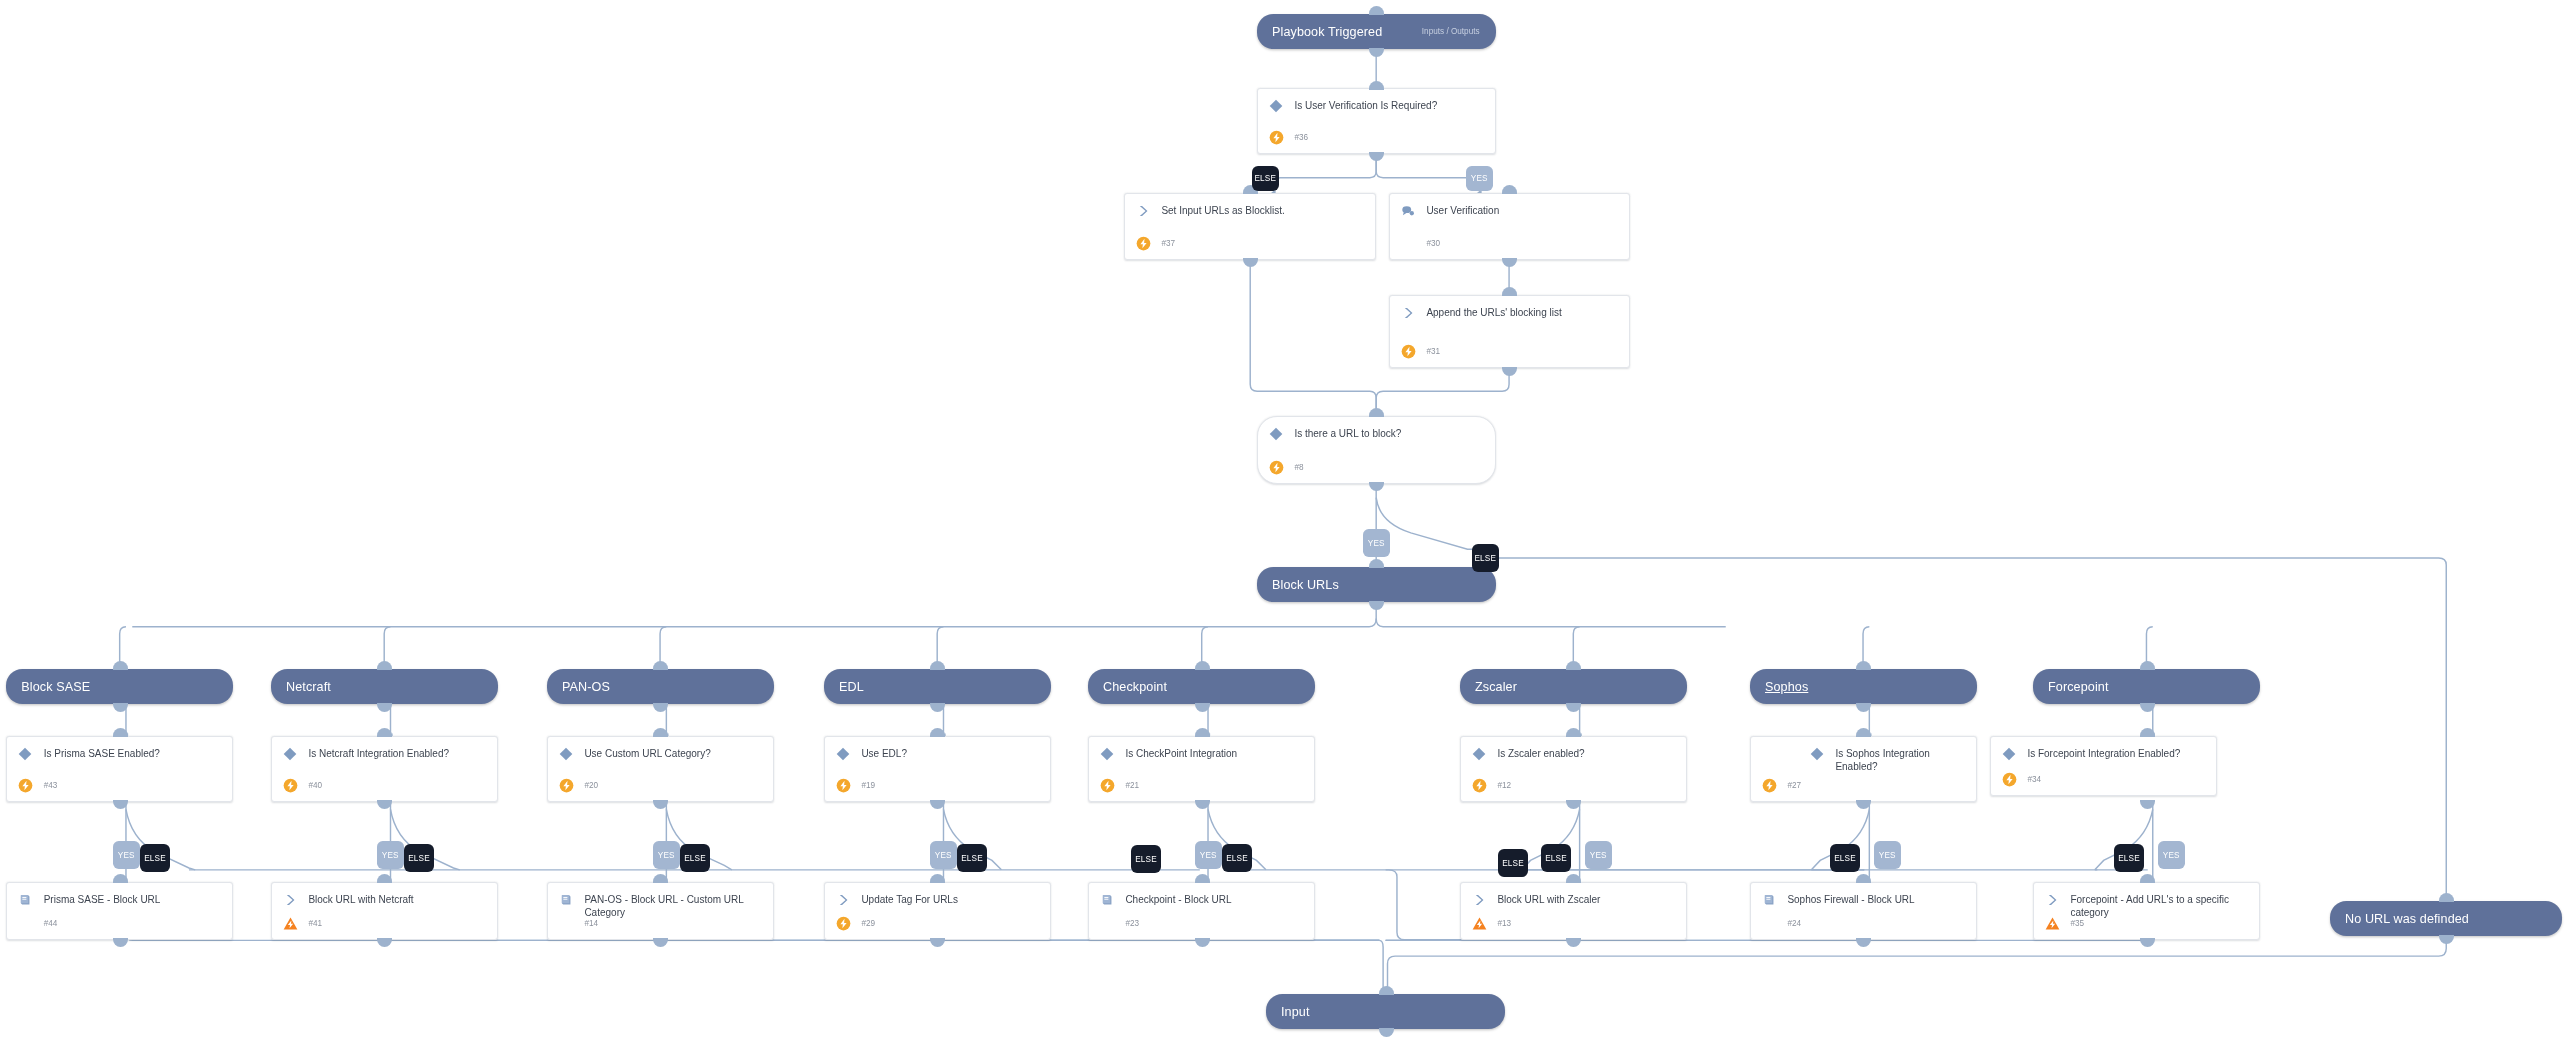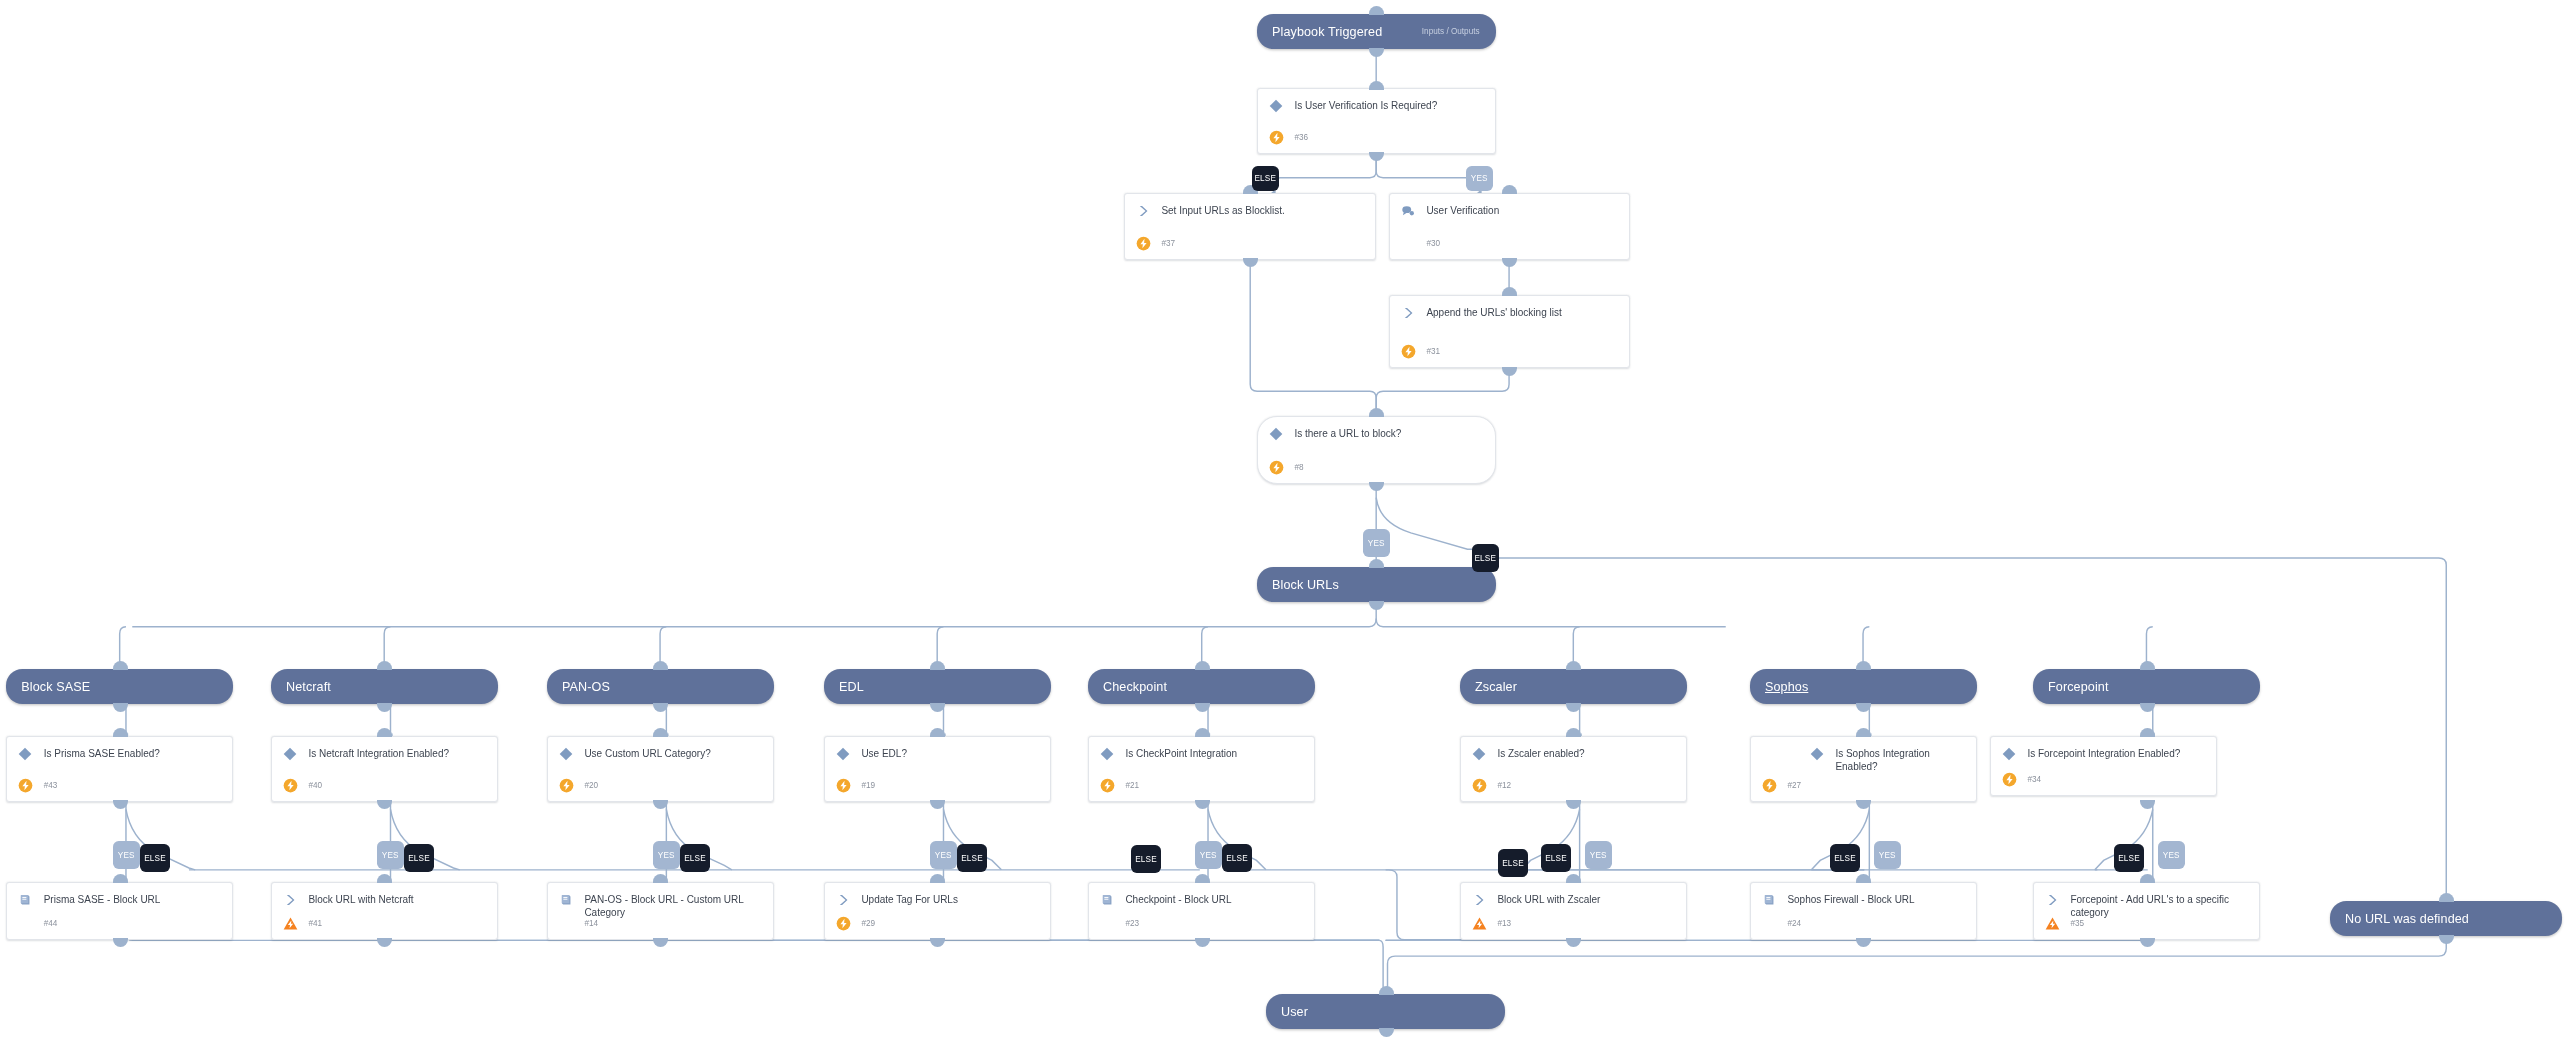--- a/index.html
+++ b/index.html
@@ -93,21 +93,21 @@
   .chip {
     position: absolute;
     border-radius: 5.7px;
     display: flex; align-items: center; justify-content: center;
     font-size: 8.2px;
     color: #ffffff;
     z-index: 6;
     letter-spacing: 0.2px;
   }
   .chip.yes { background: #a3b6d1; }
-  .chip.els { background: #151c2b; }
+  .chip.els { background: #151c2b; border-radius: 6px; }
   
   .port {
     position: absolute;
     width: 15px; height: 8.8px;
     background: #9db2cd;
     z-index: 5;
   }
   .port.bottom { border-radius: 0 0 7.6px 7.6px; }
   .port.top    { border-radius: 7.6px 7.6px 0 0; }
 </style>
@@ -320,21 +320,21 @@
         <span class="pill-title">Block URLs</span>
       </div>
       <div class="port top" style="left:1369px;top:559px;"></div>
       <div class="port bottom" style="left:1369px;top:601px;"></div>
       <div class="pill" style="left:2330px;top:901px;width:232px;height:35px;">
         <span class="pill-title">No URL was definded</span>
       </div>
       <div class="port top" style="left:2439px;top:893px;"></div>
       <div class="port bottom" style="left:2439px;top:935px;"></div>
       <div class="pill" style="left:1266px;top:994px;width:239px;height:35px;">
-        <span class="pill-title">User</span>
+        <span class="pill-title">Input</span>
       </div>
       <div class="port top" style="left:1379px;top:986px;"></div>
       <div class="port bottom" style="left:1379px;top:1028px;"></div>
       <div class="pill" style="left:6.3px;top:669px;width:227px;height:35px;">
         <span class="pill-title">Block SASE</span>
       </div>
       <div class="port top" style="left:113px;top:661px;"></div>
       <div class="port bottom" style="left:113px;top:703px;"></div>
       <div class="card" style="left:6.3px;top:736px;width:227px;height:66px;">
         <div class="card-row">

